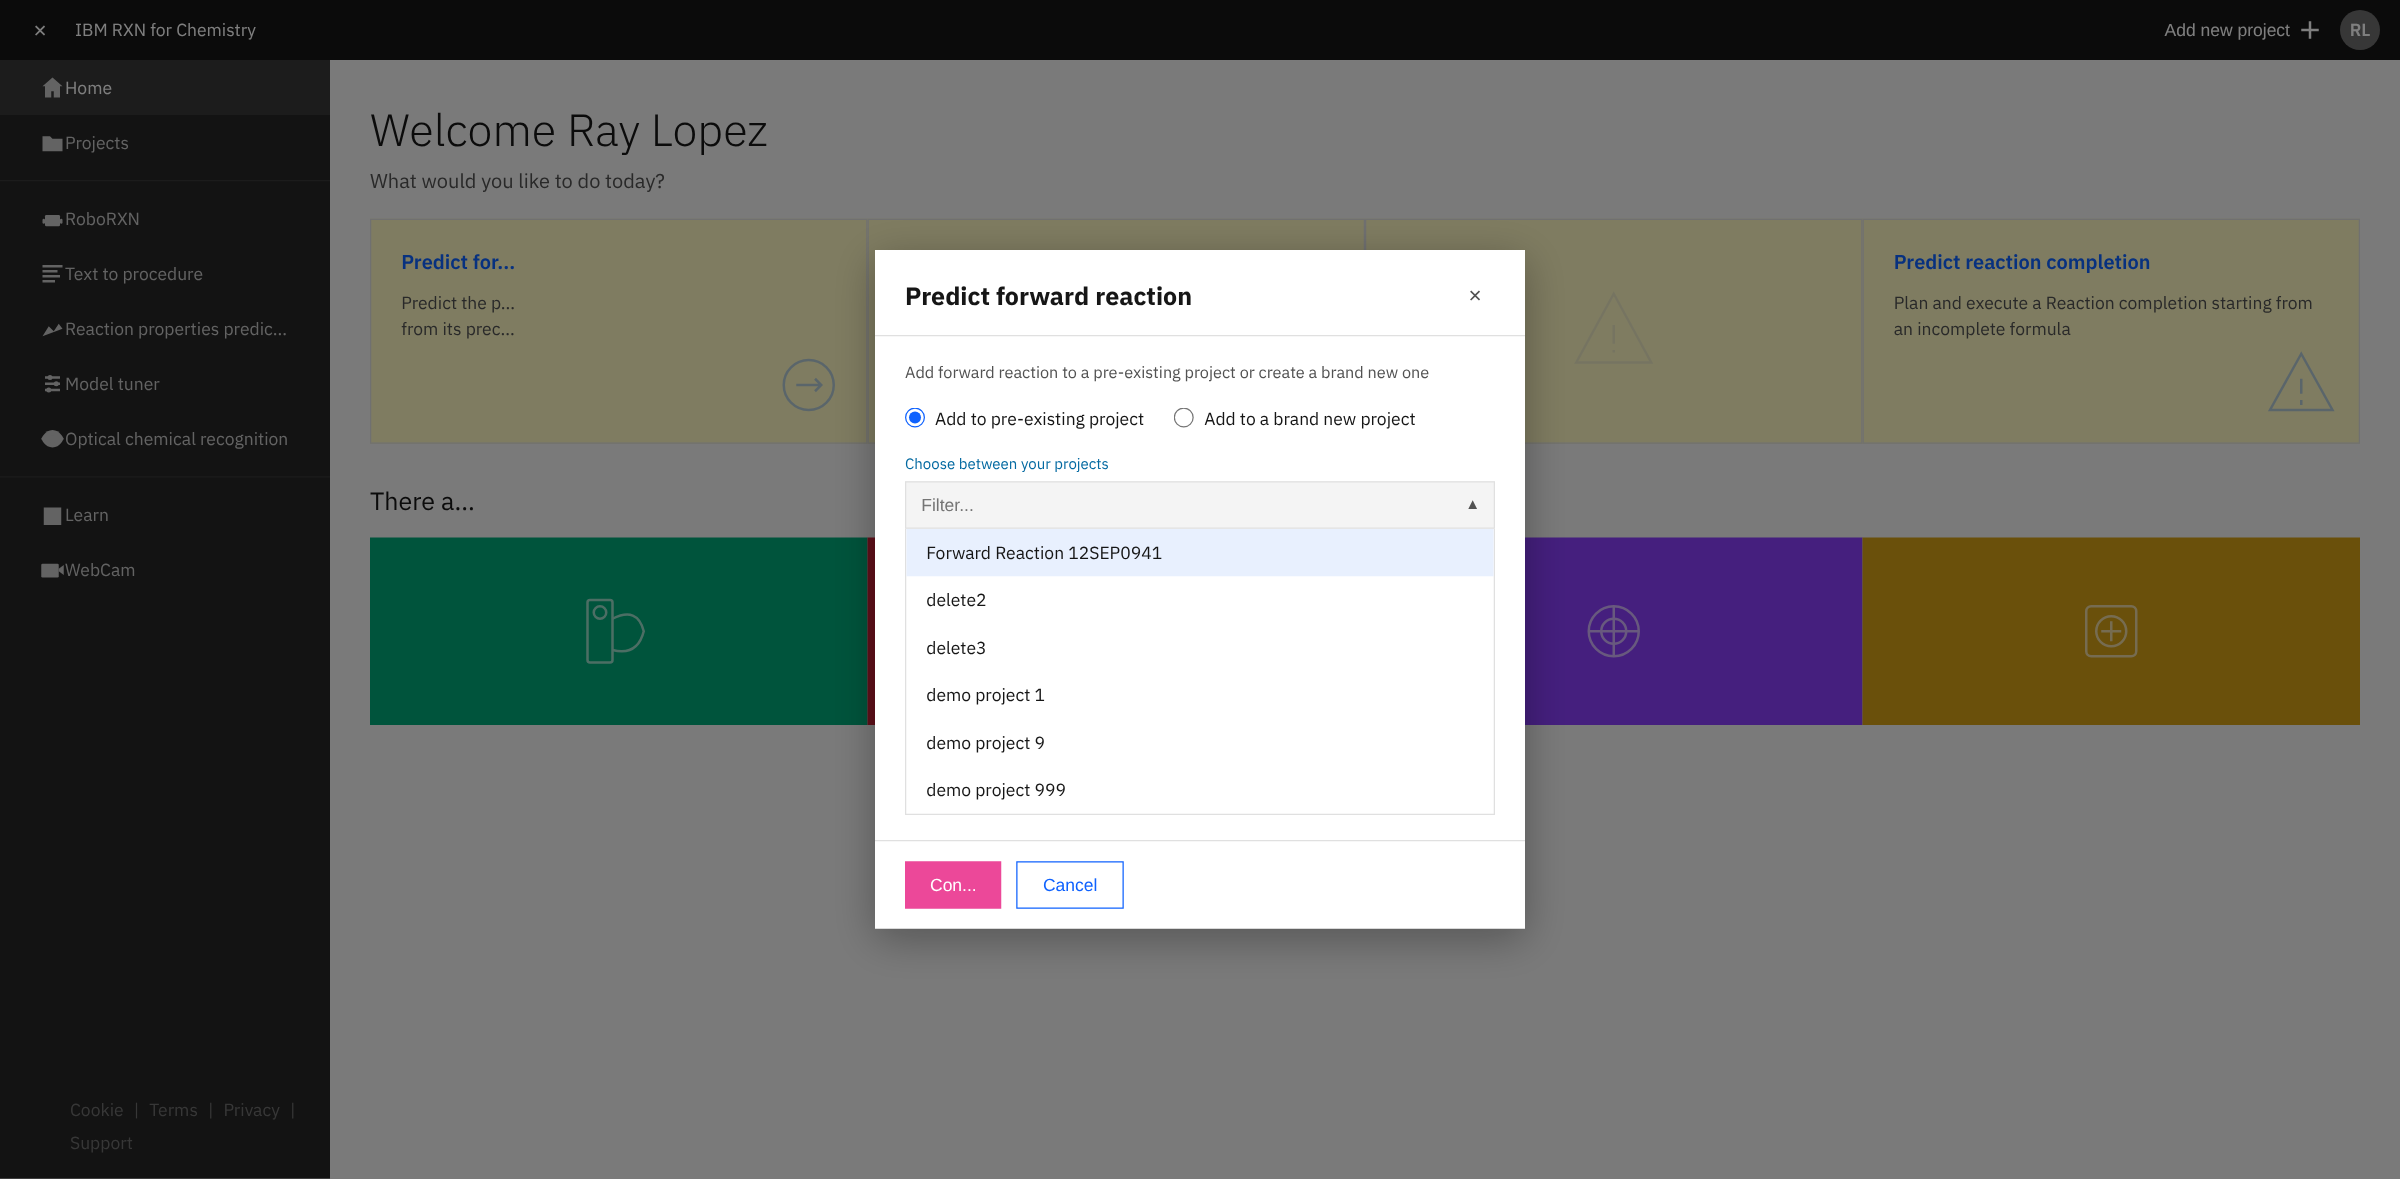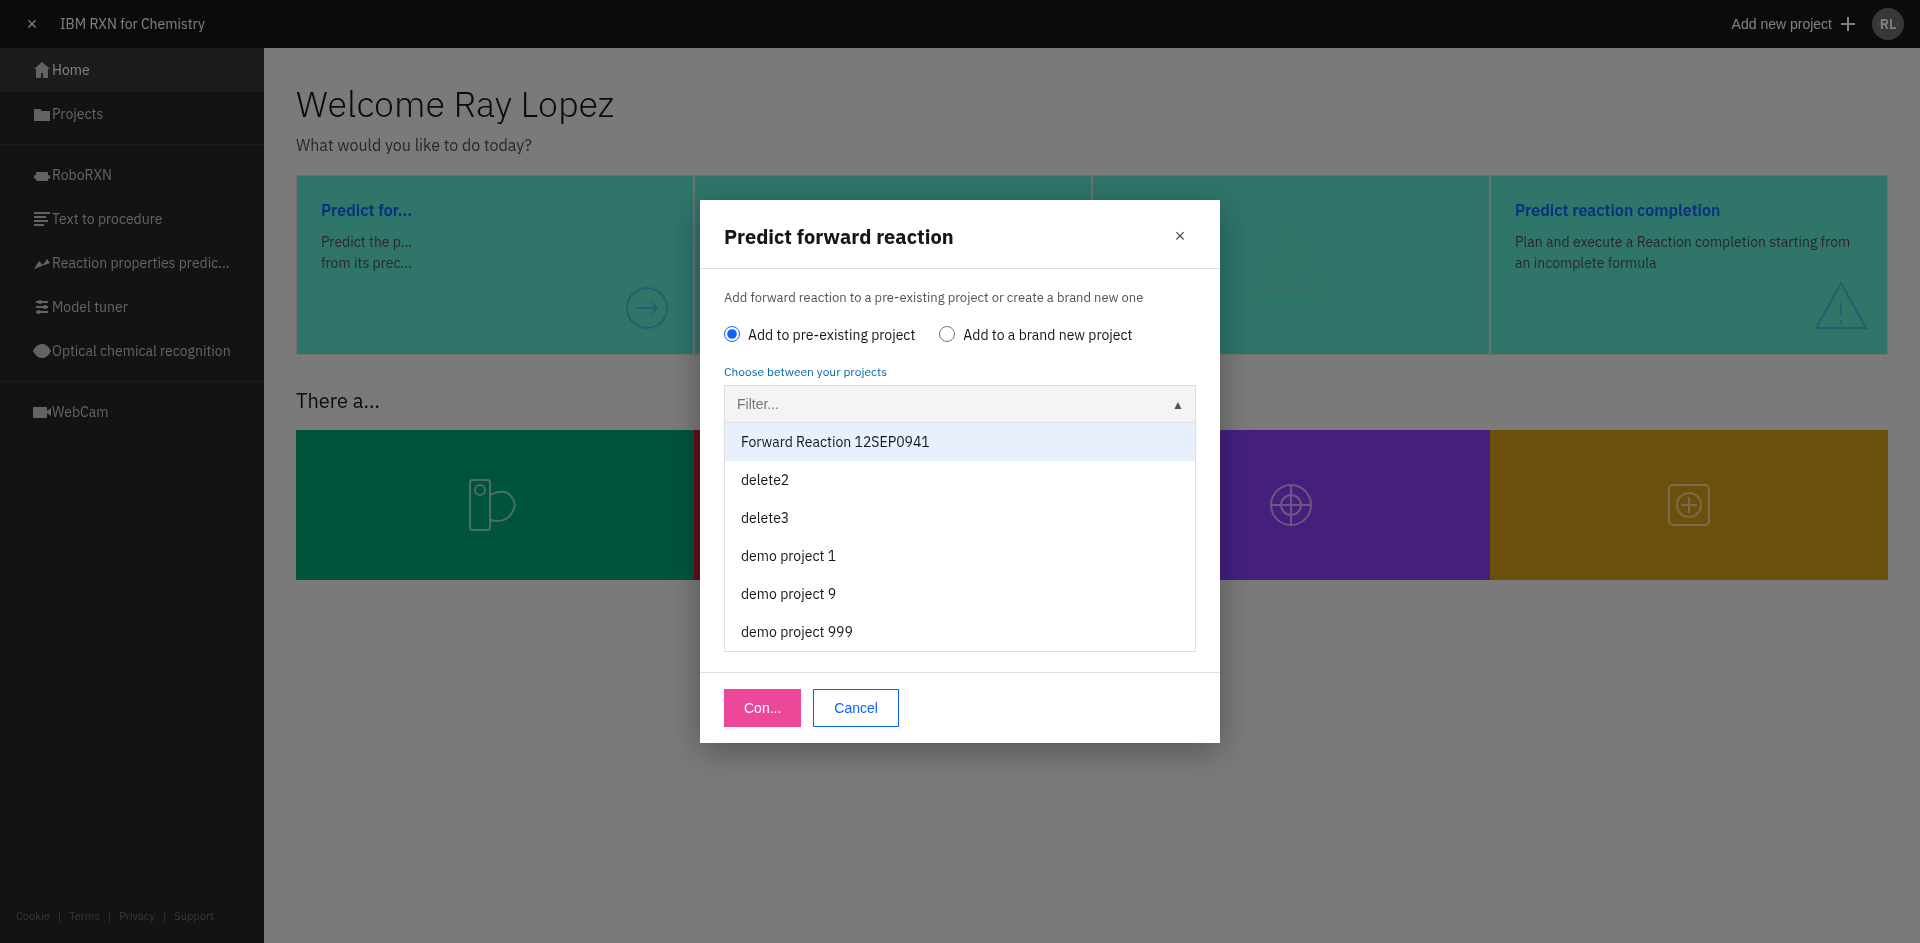--- a/index.html
+++ b/index.html
@@ -40,32 +40,32 @@
     }
     .sidebar-item {
       display: flex; align-items: center; gap: 0;
       padding: 12px 32px; cursor: pointer; font-size: 14px;
       color: #c6c6c6; transition: background 0.15s;
     }
     .sidebar-item.active { background: #393939; color: #fff; }
     .sidebar-icon { width: 20px; height: 20px; display: flex; align-items: center; justify-content: center; flex-shrink: 0; }
     .sidebar-divider { border: none; border-top: 1px solid #393939; margin: 8px 0; }
     .sidebar-footer { margin-top: auto; padding: 12px 0; }
-    .footer-links { padding: 8px 16px; font-size: 11px; color: #6f6f6f; display: flex; gap: 8px; flex-wrap: wrap; }
+    .footer-links { padding: 8px 16px; font-size: 14px; color: #6f6f6f; display: flex; gap: 8px; flex-wrap: wrap; margin-left: 40px; }
     .footer-links a { color: #6f6f6f; text-decoration: none; }
 
     
     .main { flex: 1; overflow-y: auto; padding: 32px 32px; background: #f4f4f4; position: relative; }
     .welcome-title { font-size: 36px; font-weight: 300; margin-bottom: 8px; color: #161616; }
     .section-title { font-size: 16px; color: #525252; margin-bottom: 20px; }
 
     
     .cards-grid { display: grid; grid-template-columns: repeat(4, 1fr); gap: 0; margin-bottom: 32px; }
     .card {
-      background: #5eead4; border: 1px solid #e0e0e0; padding: 24px;
+      background: #fef9c3; border: 1px solid #e0e0e0; padding: 24px;
       min-height: 180px; position: relative; cursor: pointer;
       transition: box-shadow 0.15s;
     }
     .card-title { font-size: 16px; font-weight: 600; color: #0f62fe; margin-bottom: 12px; }
     .card-body { font-size: 14px; color: #525252; line-height: 1.5; }
     .card-icon { position: absolute; bottom: 16px; right: 16px; opacity: 0.3; }
 
     
     .section-label { font-size: 20px; font-weight: 400; margin-bottom: 16px; color: #161616; }
     .bottom-grid { display: grid; grid-template-columns: repeat(4, 1fr); gap: 0; }
@@ -229,20 +229,28 @@
             <path d="M1 10s3-7 9-7 9 7 9 7-3 7-9 7-9-7-9-7z"></path>
             <circle cx="10" cy="10" r="3"></circle>
           </svg>
       </span>
       <span>Optical chemical recognition</span>
     </div>
     <hr class="sidebar-divider">
     <div class="sidebar-item">
       <span class="sidebar-icon">
         <svg width="20" height="20" viewBox="0 0 20 20" fill="#c6c6c6">
+            <path d="M3 4h10v14H3zM13 4h4v14h-4z"></path>
+          </svg>
+      </span>
+      <span>Learn</span>
+    </div>
+    <div class="sidebar-item">
+      <span class="sidebar-icon">
+        <svg width="20" height="20" viewBox="0 0 20 20" fill="#c6c6c6">
             <rect x="1" y="5" width="14" height="11" rx="1"></rect>
             <path d="M15 9l4-3v8l-4-3V9z"></path>
           </svg>
       </span>
       <span>WebCam</span>
     </div>
     <div class="sidebar-footer">
       <div class="footer-links">
         <a href="#">Cookie</a>
         <span>|</span>

